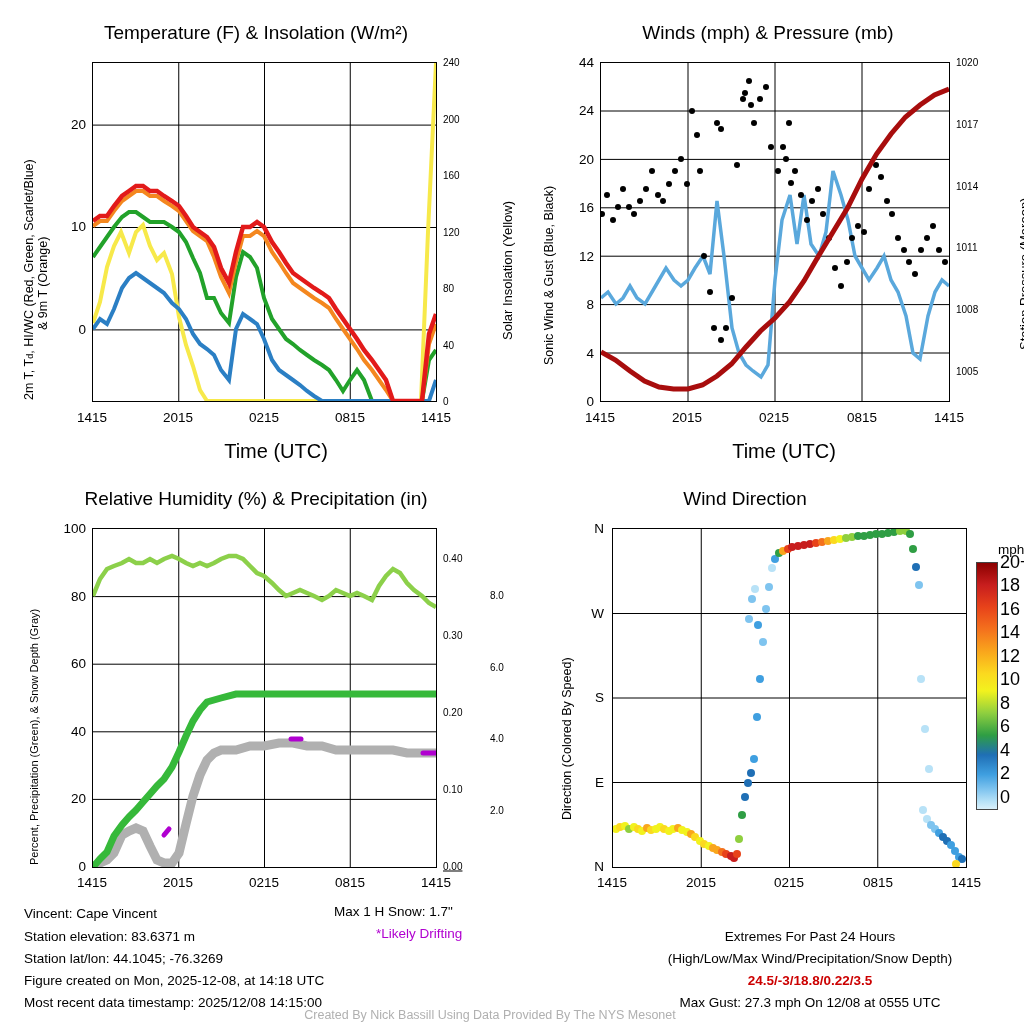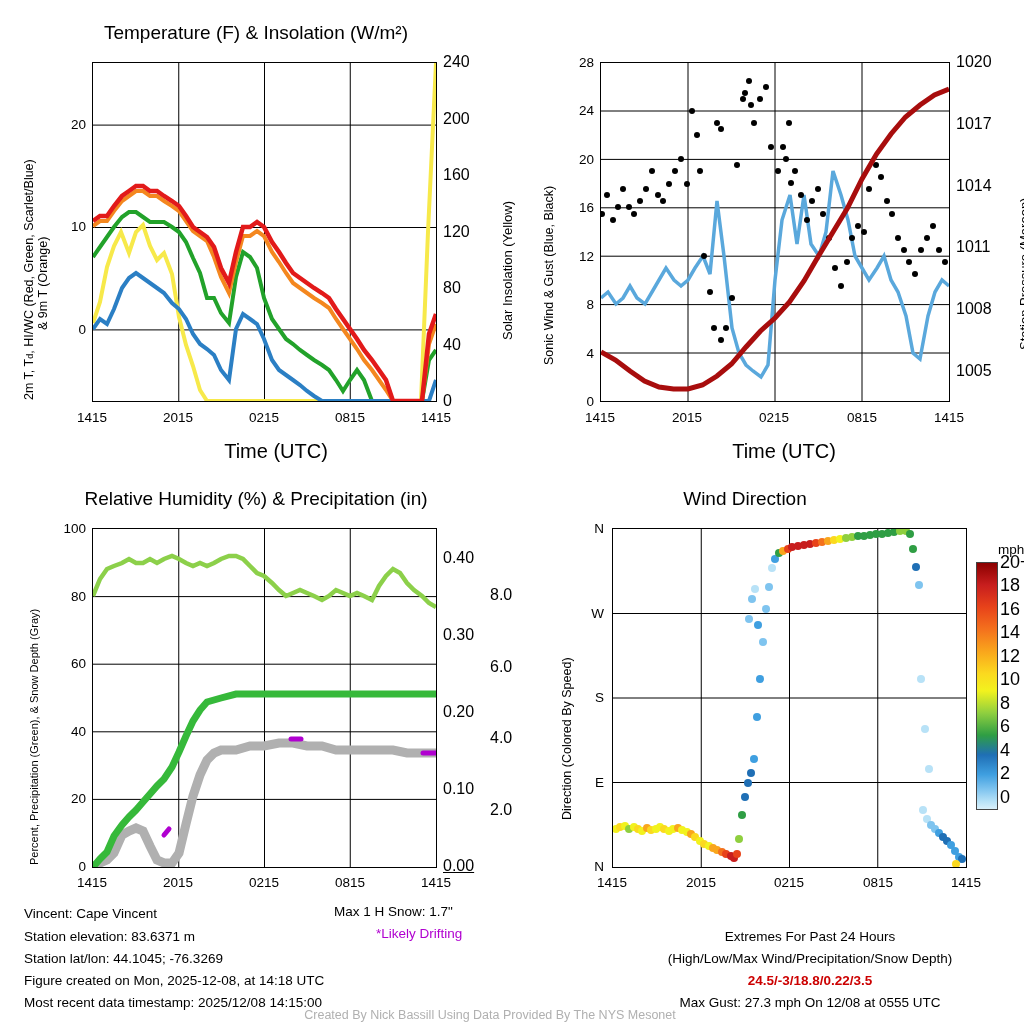--- a/index.html
+++ b/index.html
@@ -56,21 +56,21 @@
   }
   .tick-yl{
     position:absolute;
     font-size:13.5px;
     text-align:right;
     transform:translateY(-50%);
     white-space:nowrap;
   }
   .tick-yr{
     position:absolute;
-    font-size:16px;
+    font-size:10px;
     text-align:left;
     transform:translateY(-50%);
     white-space:nowrap;
   }
   .footer-text{
     position:absolute;
     font-size:13.5px;
     white-space:nowrap;
   }
   .footer-center{
@@ -140,20 +140,21 @@
   <div class="tick-x" style="left:92px;top:410px;">1415</div>
   <div class="tick-x" style="left:178px;top:410px;">2015</div>
   <div class="tick-x" style="left:264px;top:410px;">0215</div>
   <div class="tick-x" style="left:350px;top:410px;">0815</div>
   <div class="tick-x" style="left:436px;top:410px;">1415</div>
 
   <div class="xlab" style="top:440px;left:20px;">Time (UTC)</div>
 </div>
 
 <div class="panel" style="left:512px;top:0px;width:512px;height:470px;">
+  <div class="ptitle" style="top:22px;left:0;">Winds (mph) &amp; Pressure (mb)</div>
 
   <div class="ylab-left" style="left:30px;top:365px;">Sonic Wind &amp; Gust (Blue, Black)</div>
   <div class="ylab-right" style="left:505px;top:350px;">Station Pressure (Maroon)</div>
 
   <div class="plot" style="left:88px;top:62px;width:350px;height:340px;">
     <svg width="348" height="338" viewBox="0 0 348 338" preserveAspectRatio="none">
       <g stroke="#000" stroke-width="1">
         <line x1="87" y1="0" x2="87" y2="338"></line>
         <line x1="174" y1="0" x2="174" y2="338"></line>
         <line x1="261" y1="0" x2="261" y2="338"></line>
@@ -245,21 +246,21 @@
     </svg>
   </div>
 
   <div class="tick-yl" style="left:48px;width:34px;top:401px;">0</div>
   <div class="tick-yl" style="left:48px;width:34px;top:353px;">4</div>
   <div class="tick-yl" style="left:48px;width:34px;top:304px;">8</div>
   <div class="tick-yl" style="left:48px;width:34px;top:256px;">12</div>
   <div class="tick-yl" style="left:48px;width:34px;top:207px;">16</div>
   <div class="tick-yl" style="left:48px;width:34px;top:159px;">20</div>
   <div class="tick-yl" style="left:48px;width:34px;top:110px;">24</div>
-  <div class="tick-yl" style="left:48px;width:34px;top:62px;">28</div>
+  <div class="tick-yl" style="left:48px;width:34px;top:62px;">44</div>
 
   <div class="tick-yr" style="left:444px;top:371px;">1005</div>
   <div class="tick-yr" style="left:444px;top:309px;">1008</div>
   <div class="tick-yr" style="left:444px;top:247px;">1011</div>
   <div class="tick-yr" style="left:444px;top:186px;">1014</div>
   <div class="tick-yr" style="left:444px;top:124px;">1017</div>
   <div class="tick-yr" style="left:444px;top:62px;">1020</div>
 
   <div class="tick-x" style="left:88px;top:410px;">1415</div>
   <div class="tick-x" style="left:175px;top:410px;">2015</div>

